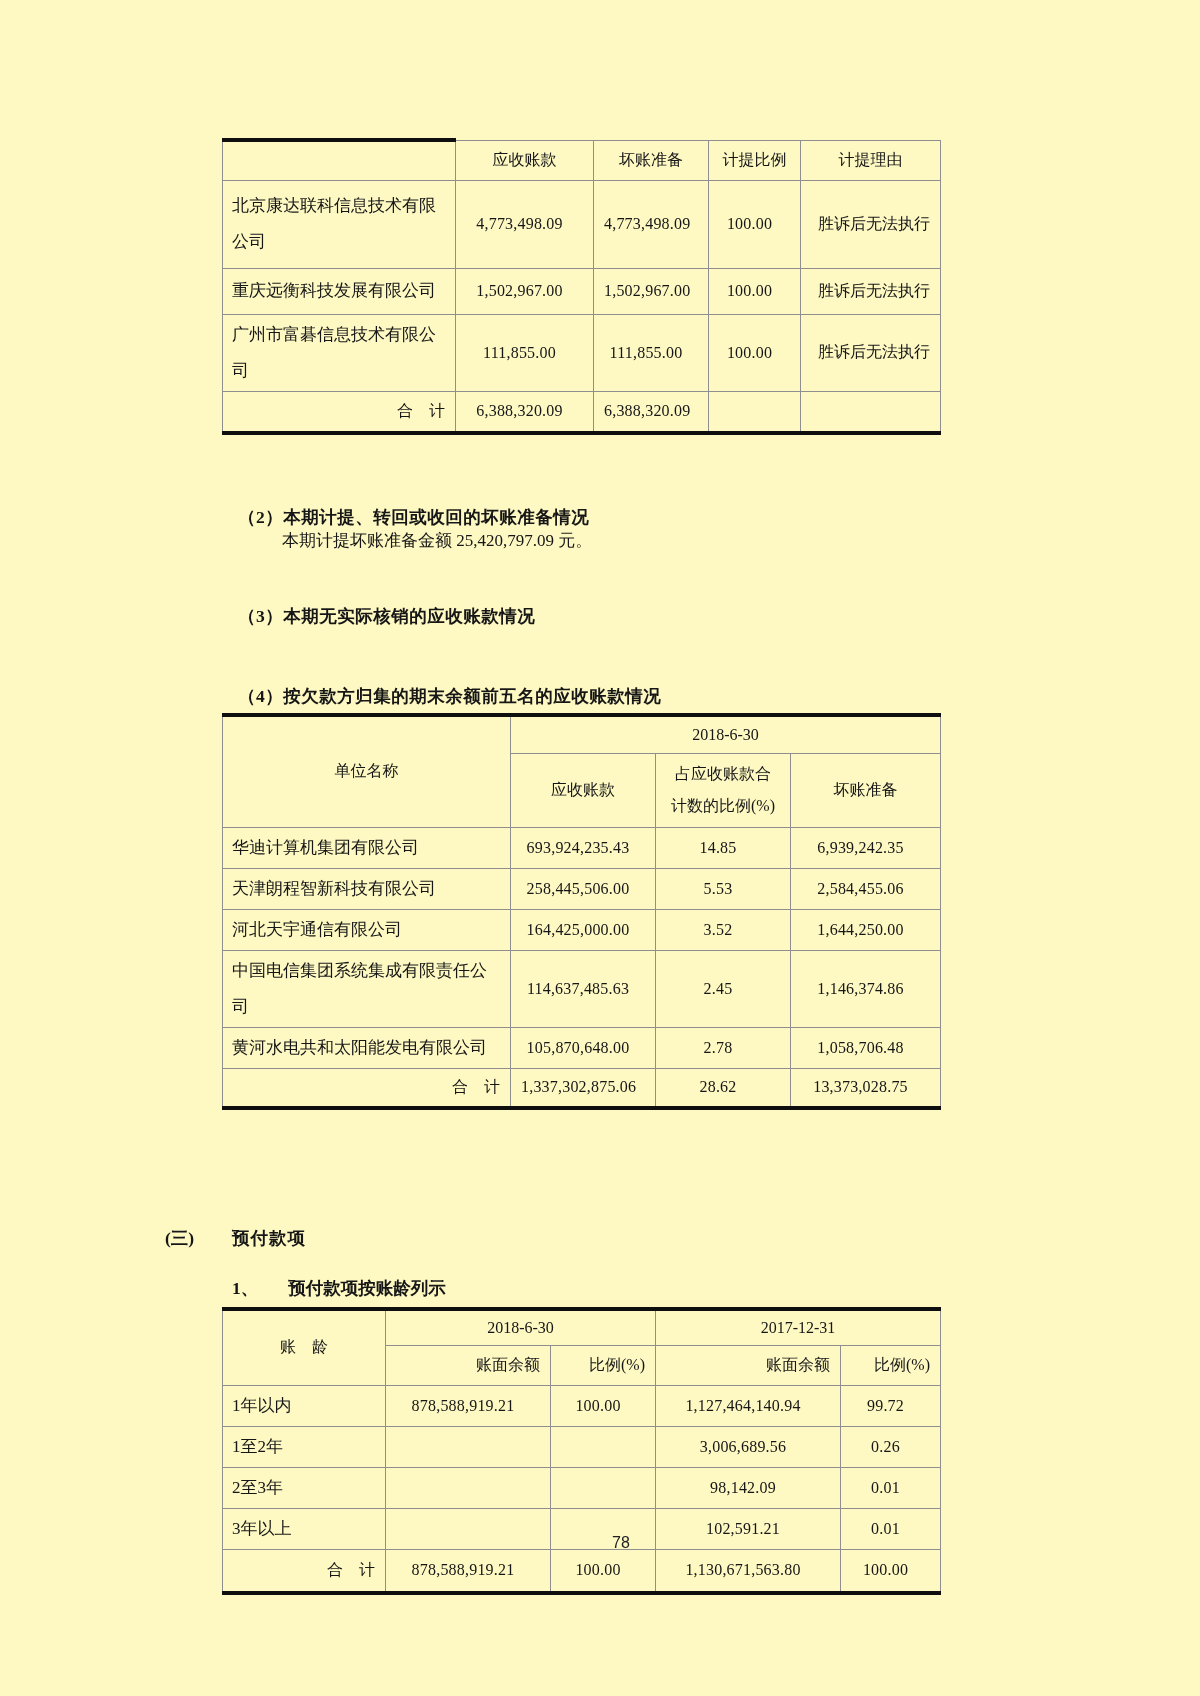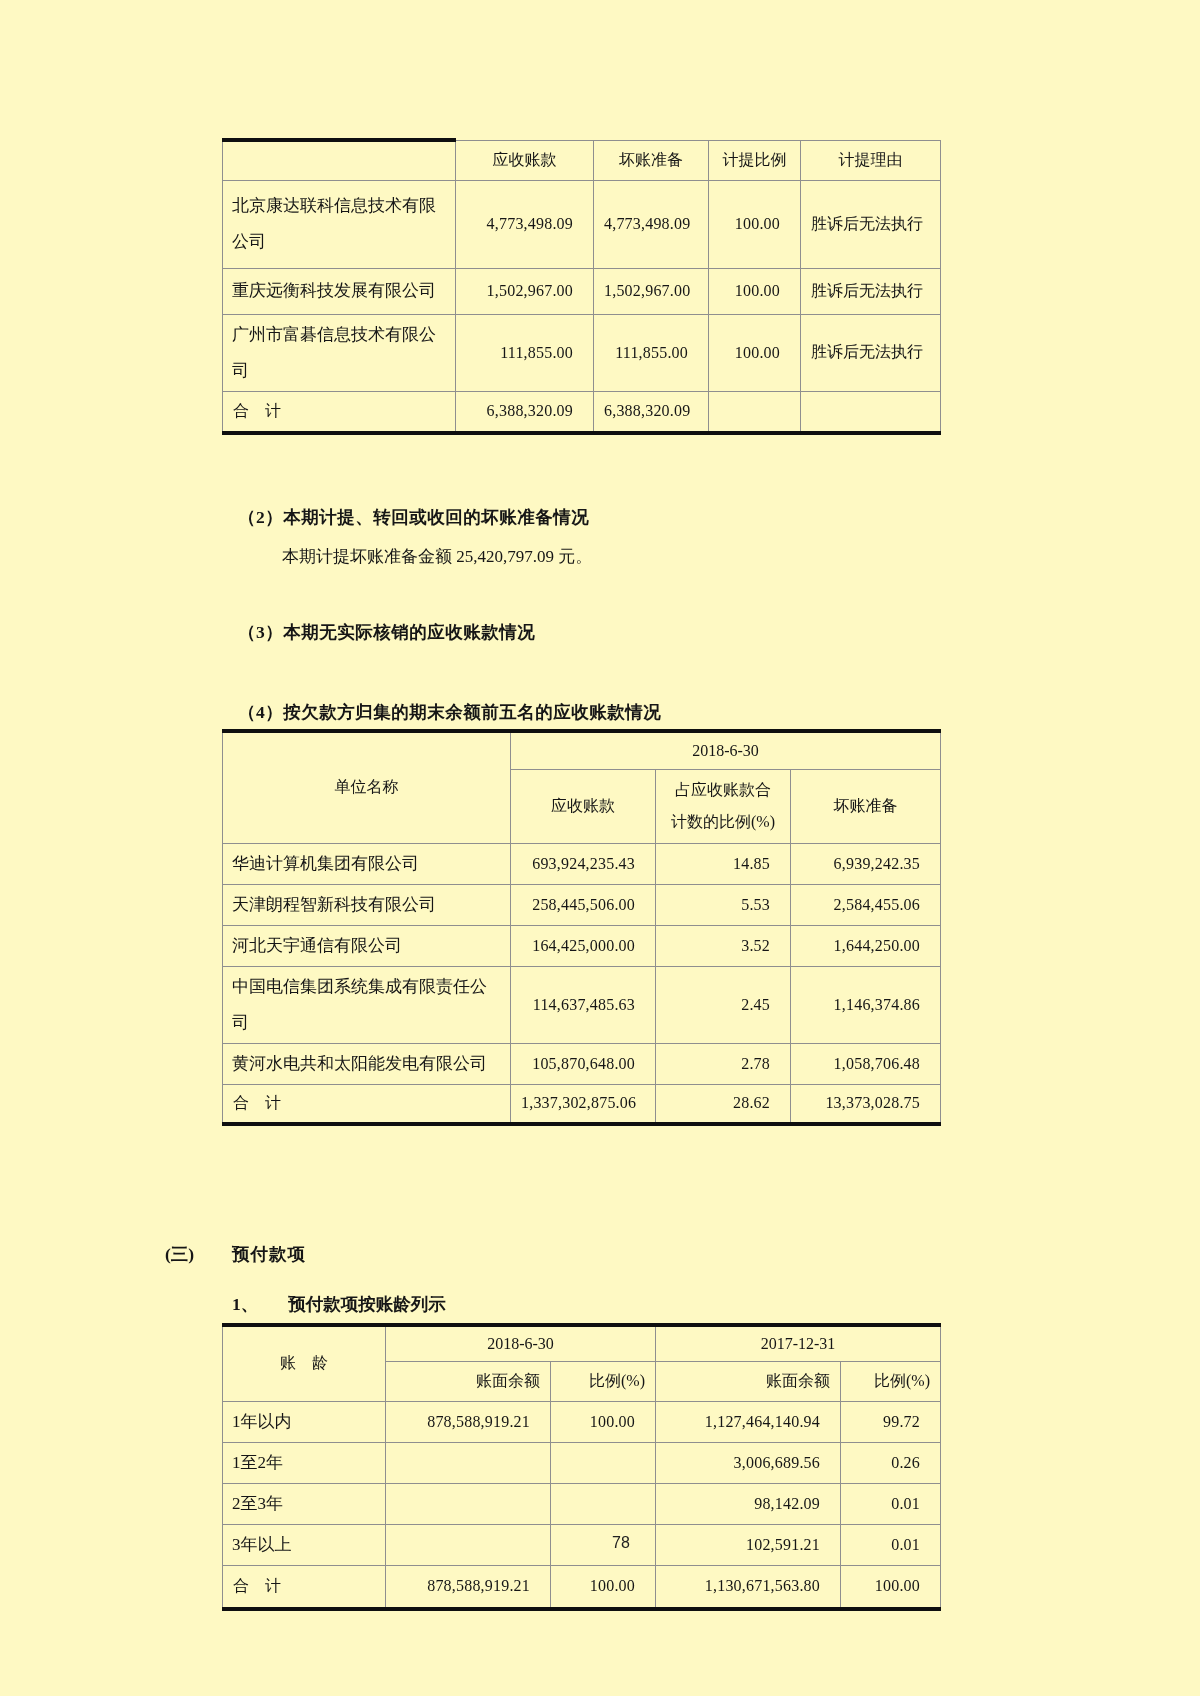--- a/index.html
+++ b/index.html
@@ -11,22 +11,22 @@
     background:#fef9c3;
     font-family:"Liberation Serif","DejaVu Serif",serif;
     color:#161616;
     overflow:hidden;
   }
   .content { position:absolute; left:222px; top:138px; width:718px; }
 
   table { border-collapse:collapse; width:718px; table-layout:fixed; }
   td, th { border:1px solid #8f8f8f; font-size:16px; font-weight:normal; vertical-align:middle; padding:2px 10px; color:#161616; }
   th { text-align:center; }
-  .num { text-align:right; padding-right:20px; letter-spacing:.2px; }
-  .ctr { text-align:left; }
+  .num { text-align:center; padding-right:20px; letter-spacing:.2px; }
+  .ctr { text-align:right; }
   .nm  { text-align:left; padding-left:9px; line-height:36px; font-size:17px; }
   .pre { white-space:pre-line; line-height:32px; }
 
   
   .t1 { border-bottom:4px solid #0f0f0f; }
   .t1 thead th { border-top:1px solid #8f8f8f; height:40px; }
   .t1 thead th.thick-top { border-top:4px solid #0f0f0f; }
   .t1 .h88 td { height:88px; }
   .t1 .h46 td { height:46px; }
   .t1 .h64 td { height:64px; }
@@ -37,21 +37,21 @@
   .t2 td { height:40px; }
   .t2 .period-row th { height:38px; }
   .t2 .sub-row th { height:74px; }
   .t3 td { height:40px; }
   .t3 .period-row th { height:36px; }
   .t3 .sub-row th { height:40px;text-align:right; }
   .t3 .total-row td { height:44px; }
 
   .heading { font-size:17.5px; font-weight:bold; padding-left:16px; letter-spacing:.5px; }
   .s2-heading { margin-top:70px; }
-  .s2-body { margin-top:16px; margin-left:60px; font-size:17px; }
+  .s2-body { margin-left:60px; font-size:17px; }
   .s3-heading { margin-top:52px; }
   .s4-heading { margin-top:56px; margin-bottom:5px; }
 
   .sec3 { position:relative; margin-top:116px; }
   .sec3 .sec3-label { position:absolute; left:-57px; top:0; font-size:17.5px; font-weight:bold; }
   .sec3 .sec3-title { font-size:17.5px; font-weight:bold; padding-left:10px; letter-spacing:1px; }
   .sub-item { margin-top:26px; margin-bottom:7px; padding-left:10px; font-size:17.5px; font-weight:bold; }
   .sub-item .gap { display:inline-block; width:30px; }
 
   .page-number {

